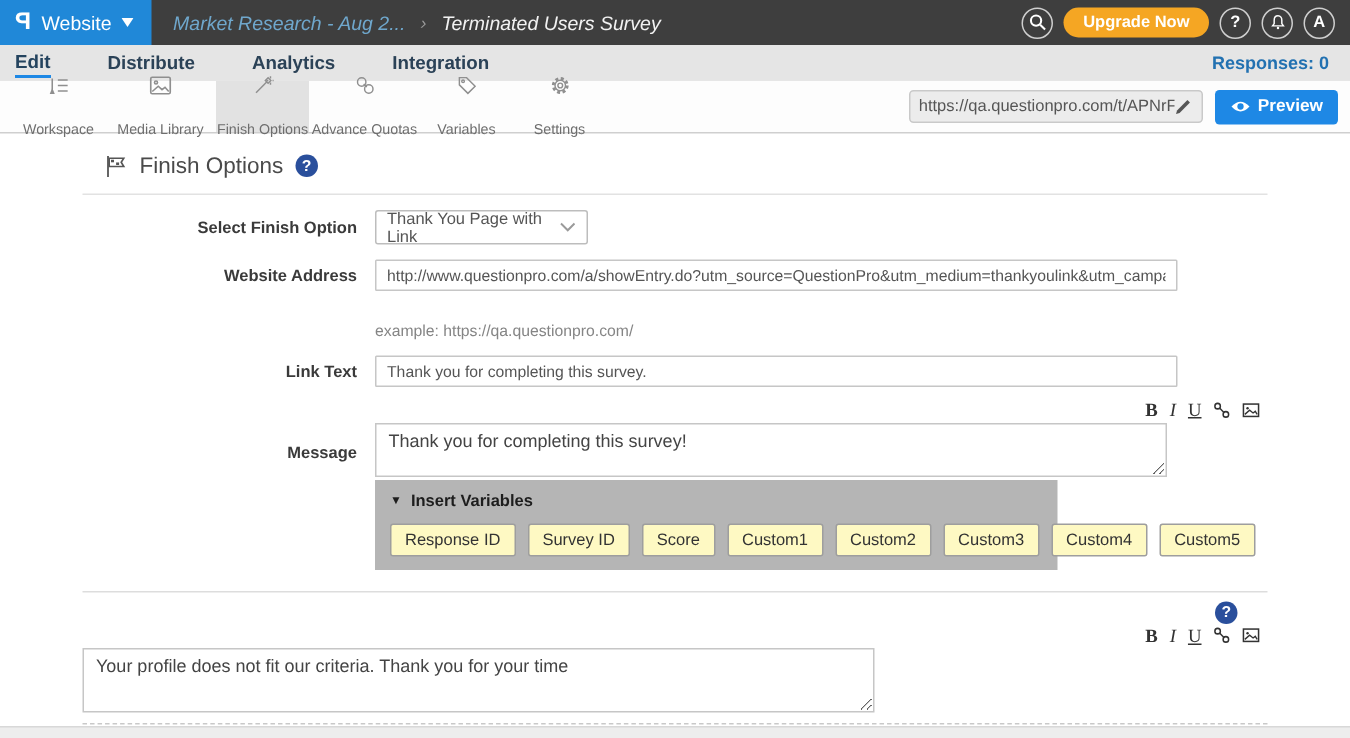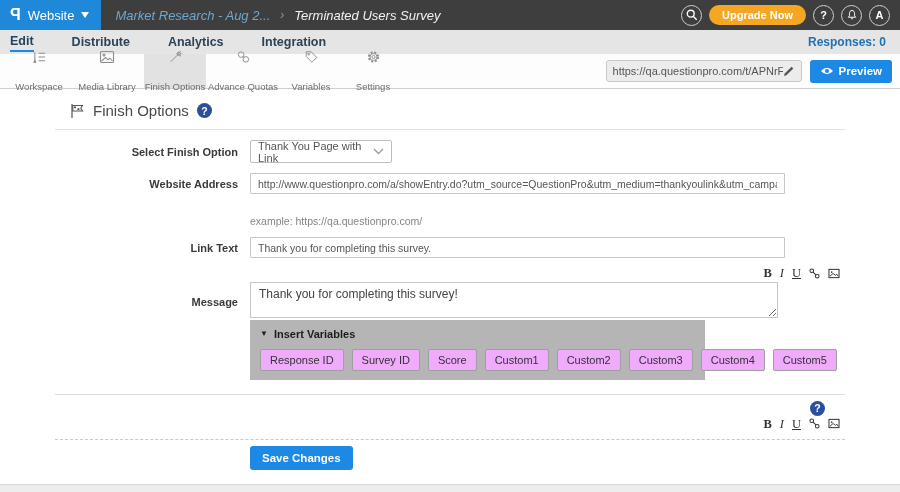--- a/index.html
+++ b/index.html
@@ -64,21 +64,21 @@
   .eb.u { text-decoration:underline; }
 
   .ta { width:528px; border:1px solid #c6c6c6; font-family:"Liberation Sans",sans-serif; font-size:12px; color:#444; padding:4px 8px; resize:both; }
   .ta.msg { height:36px; }
   .ta.term { height:43px; }
 
   .vars-panel { margin-left:195px; margin-top:2px; width:455px; background:#b5b5b5; padding:8px 10px 9px; }
   .vars-head { display:flex; align-items:center; gap:6px; font-size:11px; font-weight:bold; color:#1d1d1d; cursor:pointer; }
   .vars-head .tri { font-size:8px; color:#1d1d1d; }
   .vars-btns { display:flex; gap:8px; margin-top:9px; }
-  .var-btn { background:#f0abfc; border:1px solid #9e9e9e; border-radius:2px; font-size:11px; color:#333; padding:4px 9px; cursor:pointer; white-space:nowrap; font-family:"Liberation Sans",sans-serif; }
+  .var-btn { background:#fef9c3; border:1px solid #9e9e9e; border-radius:2px; font-size:11px; color:#333; padding:4px 9px; cursor:pointer; white-space:nowrap; font-family:"Liberation Sans",sans-serif; }
 
   .divider { border-top:1px solid #ddd; margin-top:14px; }
   .help-row { display:flex; justify-content:flex-end; padding:6px 20px 0 0; }
   .dashed { border-top:1px dashed #c9c9c9; margin-top:7px; }
   .save-btn { margin:6px 0 0 195px; background:var(--accent,#1e88e5); color:#fff; border:none; border-radius:3px; font-size:11.5px; font-weight:bold; padding:6px 12px; cursor:pointer; }
 
   .bottom-strip { position:fixed; left:0; bottom:0; width:900px; height:8px; background:#ededed; border-top:1px solid #d8d8d8; }
 
   svg.ic { stroke:#8f8f8f; fill:none; }
 </style>
@@ -310,20 +310,21 @@
         </svg>
       <svg width="12" height="11" viewBox="0 0 13 12">
           <rect x="1" y="1.5" width="11" height="9" fill="none" stroke="#333" stroke-width="1.1"></rect>
           <circle cx="4" cy="4.5" r="0.9" fill="#333"></circle>
           <path d="M2 9 L5.5 6 L8 8 L9.6 6.8 L11 9" fill="none" stroke="#333" stroke-width="1"></path>
         </svg>
     </div>
 
     
     <div class="form-row top" style="margin-top:0;">
+      <textarea class="ta term" style="">Your profile does not fit our criteria. Thank you for your time</textarea>
     </div>
 
     <div class="dashed"></div>
 
     <button class="save-btn">Save Changes</button>
   </main>
 
   <footer class="bottom-strip"></footer>
 </div>
 

